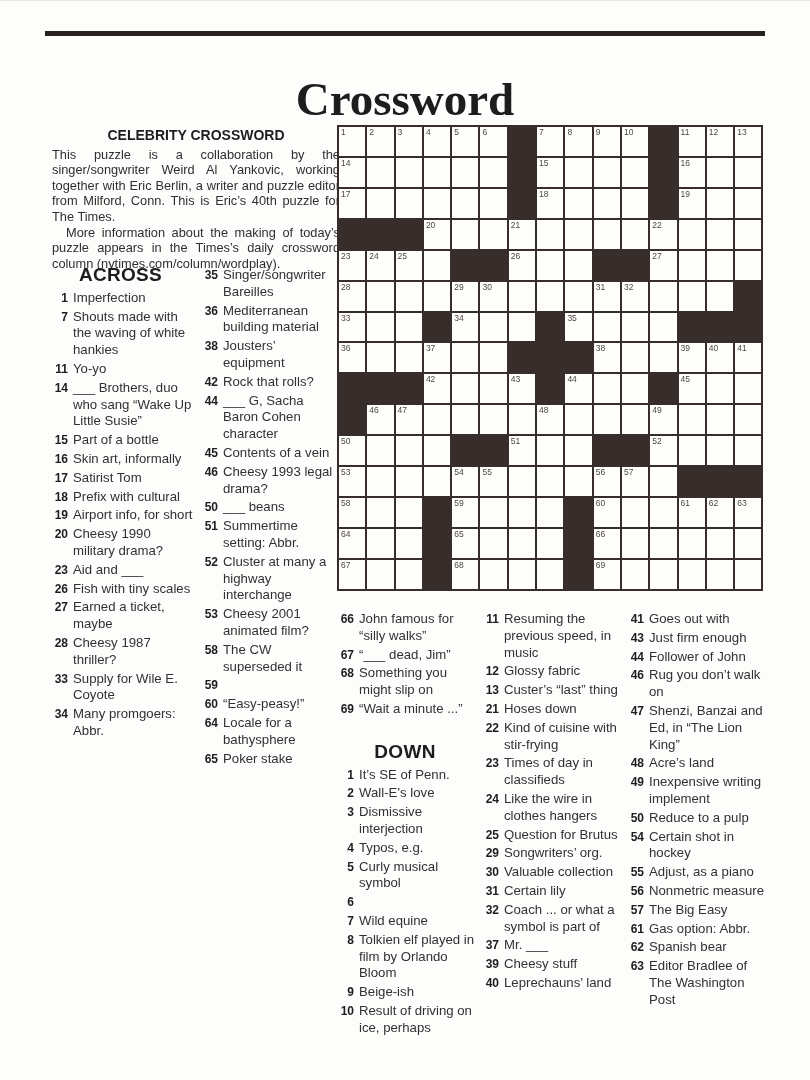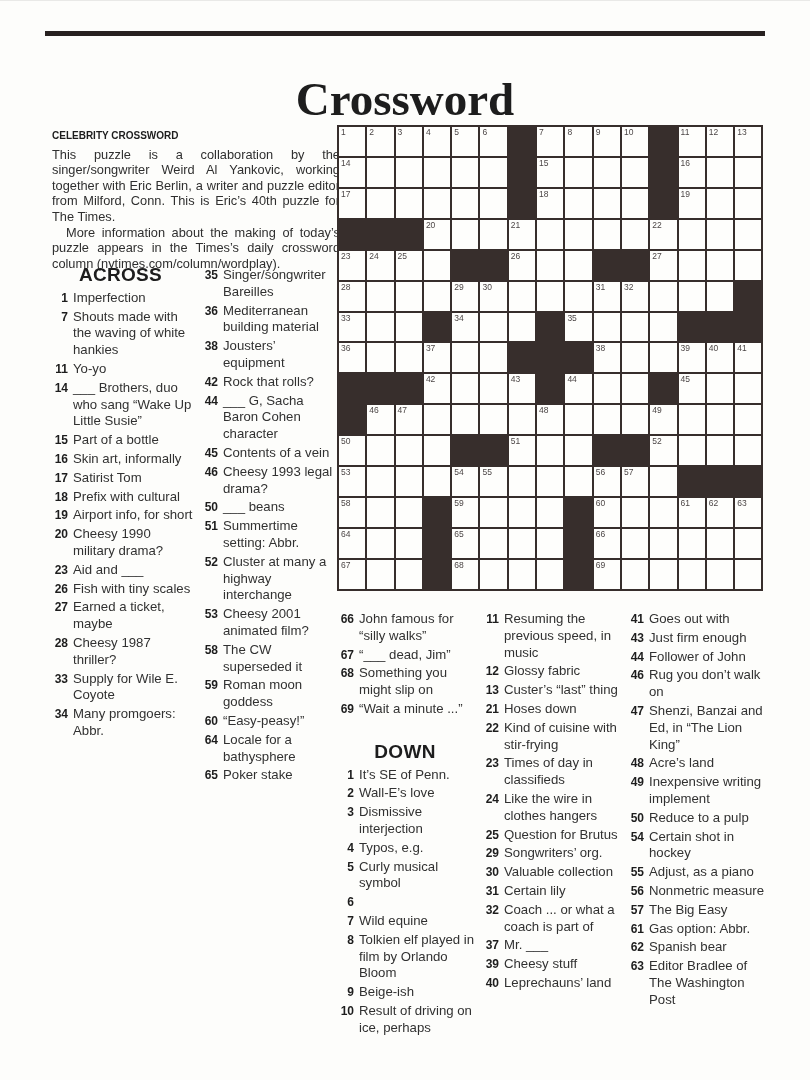--- a/index.html
+++ b/index.html
@@ -8,21 +8,21 @@
     background:#fdfdfb; overflow:hidden;
     font-family:"Liberation Sans", sans-serif; color:#333;
   }
   .rule { position:absolute; left:45px; top:30px; width:720px; height:5px; background:#272120; }
   .title {
     position:absolute; left:0; top:38px; width:100%; text-align:center;
     font-family:"Liberation Serif", serif; font-weight:600; font-size:47px;
     color:#1d1d1d; line-height:58px;
   }
   .intro { position:absolute; left:52px; top:127px; width:288px; font-size:12.8px; line-height:15.6px; color:#2f2f2f; }
-  .intro-head { font-weight:bold; font-size:10px; margin:0 0 3px 0; color:#1d1d1d; }
+  .intro-head { font-weight:bold; font-size:14px; text-align:center; margin:0 0 3px 0; color:#1d1d1d; }
   .intro p { margin:0; text-align:justify; overflow-wrap:break-word; }
   .intro p.indent { text-indent:14px; }
 
   .grid {
     position:absolute; left:337px; top:124px;
     display:grid; grid-template-columns:repeat(15, 26.3px); grid-auto-rows:28.93px;
     gap:2px; padding:2px; background:var(--black-sq, #372E2C);
   }
   .cell { background:#fefefc; position:relative; }
   .cell.black { background:var(--black-sq, #372E2C); }
@@ -534,21 +534,20 @@
         <div class="clue">
           <span class="num">53</span>
           <span class="txt">Cheesy 2001 animated film?</span>
         </div>
         <div class="clue">
           <span class="num">58</span>
           <span class="txt">The CW superseded it</span>
         </div>
         <div class="clue">
           <span class="num">59</span>
-          <span class="txt">Roman moon goddess</span>
         </div>
         <div class="clue">
           <span class="num">60</span>
           <span class="txt">“Easy-peasy!”</span>
         </div>
         <div class="clue">
           <span class="num">64</span>
           <span class="txt">Locale for a bathysphere</span>
         </div>
         <div class="clue">
@@ -662,21 +661,21 @@
         <div class="clue">
           <span class="num">30</span>
           <span class="txt">Valuable collection</span>
         </div>
         <div class="clue">
           <span class="num">31</span>
           <span class="txt">Certain lily</span>
         </div>
         <div class="clue">
           <span class="num">32</span>
-          <span class="txt">Coach ... or what a coach is part of</span>
+          <span class="txt">Coach ... or what a symbol is part of</span>
         </div>
         <div class="clue">
           <span class="num">37</span>
           <span class="txt">Mr. ___</span>
         </div>
         <div class="clue">
           <span class="num">39</span>
           <span class="txt">Cheesy stuff</span>
         </div>
         <div class="clue">

